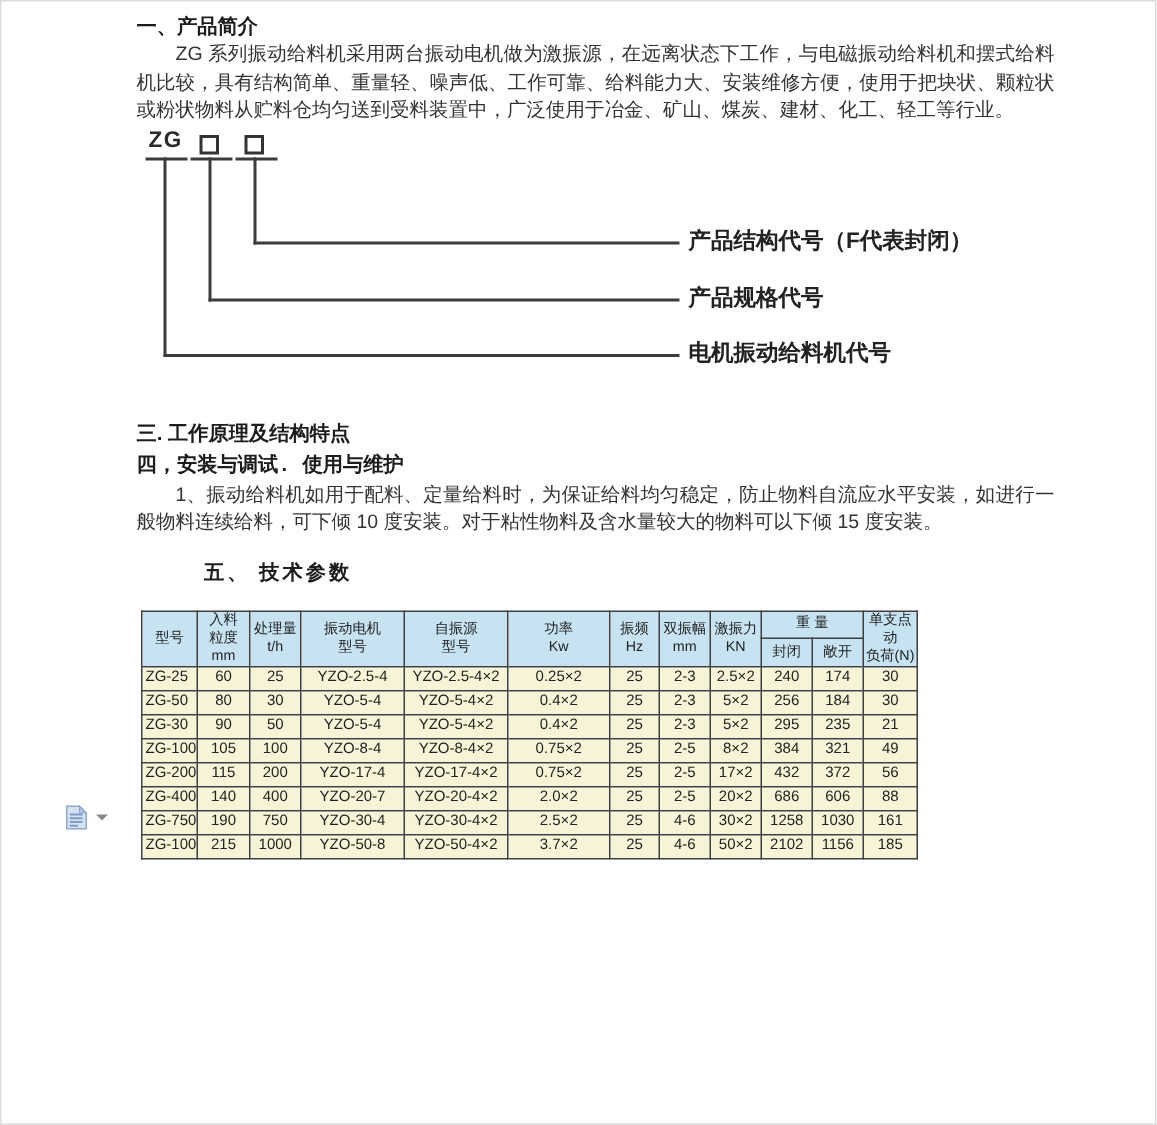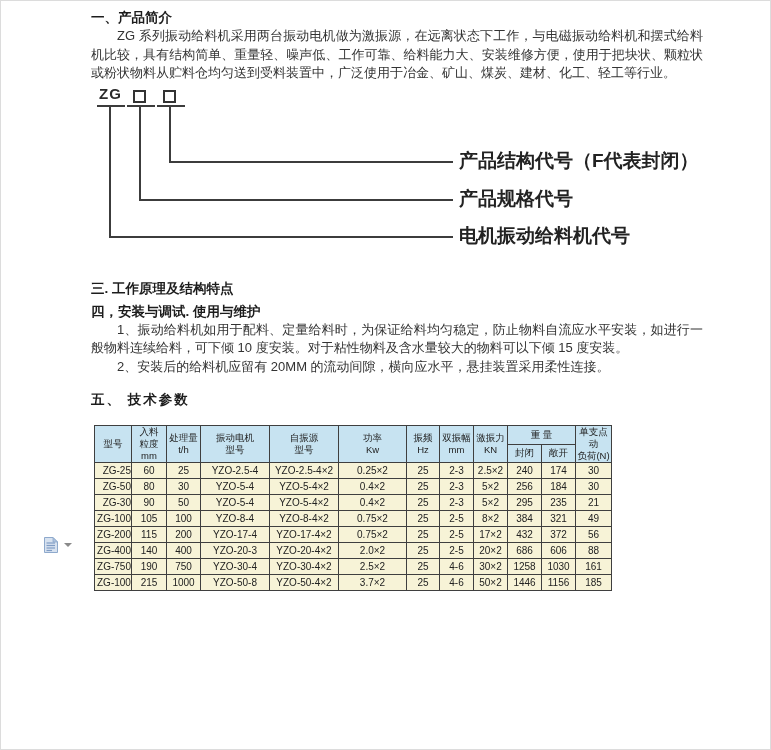--- a/index.html
+++ b/index.html
@@ -13,22 +13,22 @@
     box-shadow: inset 0 0 0 1px #dcdcdc;
   }
   .doc {
     position:absolute; left:91px; top:8px; width:612px;
     color:#333; font-size:13px; line-height:18.5px;
   }
   .sec-heading {
     font-weight:bold; color:#1c1c1c; margin:0; font-size:13.5px; line-height:19px;
   }
   .sec-heading.s3 { margin-top:22px; }
-  .sec-heading.s4 { margin-top:4px; }
-  .sec-heading.s5 { margin-top:14px; letter-spacing:2px; }
+  .sec-heading.s4 { margin-top:4px;font-family:Liberation Mono, monospace; }
+  .sec-heading.s5 { margin-top:14px; letter-spacing:2px;margin-left:45px; }
   .para { margin:0; text-indent:2em; text-align:justify; }
   .sec2-h { margin-top:4px; }
 
   
   .diagram { position:relative; height:172px; margin-top:2px; }
   .dg-prefix {
     position:absolute; left:8px; top:0px;
     font-weight:bold; font-size:15px; color:#2b2b2b; letter-spacing:1px;
   }
   .dg-box {
@@ -43,21 +43,21 @@
   .dg-v { width:2px; top:20px; }
   .dg-v.v1 { left:18px; height:133px; }
   .dg-v.v2 { left:48px; height:96px; }
   .dg-v.v3 { left:78px; height:58px; }
   .dg-h { height:2px; }
   .dg-h.h1 { left:78px; top:76px;  width:284px; }
   .dg-h.h2 { left:48px; top:114px; width:314px; }
   .dg-h.h3 { left:18px; top:151px; width:344px; }
   .dg-label {
     position:absolute; left:368px; font-weight:bold; color:#222;
-    font-size:19px; white-space:nowrap; line-height:16px;
+    font-size:15px; white-space:nowrap; line-height:16px;
   }
   .dg-label.l1 { top:68px; }
   .dg-label.l2 { top:106px; }
   .dg-label.l3 { top:143px; }
 
   
   .tbl-wrap { margin-top:16px; margin-left:3px; }
   table.params {
     border-collapse:collapse; table-layout:fixed; width:517px;
     font-size:10px; color:#222;
@@ -65,21 +65,21 @@
   table.params th, table.params td {
     border:1px solid #3f3f3f; text-align:center; padding:0; overflow:hidden;
   }
   table.params thead th {
     background:#c7e3f1; font-weight:normal; font-size:9.5px; line-height:12px;
     height:16px;
   }
   table.params tbody td {
     background:#f7f3d7; height:16px; line-height:14px; white-space:nowrap;
   }
-  table.params tbody td.model { text-align:right; padding-left:2px; }
+  table.params tbody td.model { text-align:left; padding-left:2px; }
 
   
   .paste-float { position:absolute; left:43px; top:536px; width:32px; height:20px; cursor:pointer; }
   .paste-float .dd-arrow {
     position:absolute; left:21px; top:7px;
     width:0; height:0; border-left:4px solid transparent;
     border-right:4px solid transparent; border-top:4px solid #8a8a8a;
   }
 </style>
 </head>
@@ -106,21 +106,20 @@
     <span class="dg-line dg-h h3"></span>
     <span class="dg-label l1">产品结构代号（F代表封闭）</span>
     <span class="dg-label l2">产品规格代号</span>
     <span class="dg-label l3">电机振动给料机代号</span>
   </div>
 
   <div class="sec-heading s3">三. 工作原理及结构特点</div>
 
   <div class="sec-heading s4">四，安装与调试. 使用与维护</div>
   <p class="para">1、振动给料机如用于配料、定量给料时，为保证给料均匀稳定，防止物料自流应水平安装，如进行一般物料连续给料，可下倾 10 度安装。对于粘性物料及含水量较大的物料可以下倾 15 度安装。</p>
-  <p class="para">2、安装后的给料机应留有 20MM 的流动间隙，横向应水平，悬挂装置采用柔性连接。</p>
 
   <div class="sec-heading s5">五、 技术参数</div>
 
   <div class="tbl-wrap">
     <table class="params" id="params-table">
         <colgroup>
           <col style="width: 37px;">
           <col style="width: 35px;">
           <col style="width: 34px;">
           <col style="width: 69px;">
@@ -220,21 +219,21 @@
             <td>2-5</td>
             <td>17×2</td>
             <td>432</td>
             <td>372</td>
             <td>56</td>
           </tr>
           <tr>
             <td class="model">ZG-400</td>
             <td>140</td>
             <td>400</td>
-            <td>YZO-20-3</td>
+            <td>YZO-20-7</td>
             <td>YZO-20-4×2</td>
             <td>2.0×2</td>
             <td>25</td>
             <td>2-5</td>
             <td>20×2</td>
             <td>686</td>
             <td>606</td>
             <td>88</td>
           </tr>
           <tr>
@@ -254,21 +253,21 @@
           <tr>
             <td class="model">ZG-1000</td>
             <td>215</td>
             <td>1000</td>
             <td>YZO-50-8</td>
             <td>YZO-50-4×2</td>
             <td>3.7×2</td>
             <td>25</td>
             <td>4-6</td>
             <td>50×2</td>
-            <td>1446</td>
+            <td>2102</td>
             <td>1156</td>
             <td>185</td>
           </tr>
         </tbody>
       </table>
   </div>
 
 </div>
 
 <div class="paste-float">

